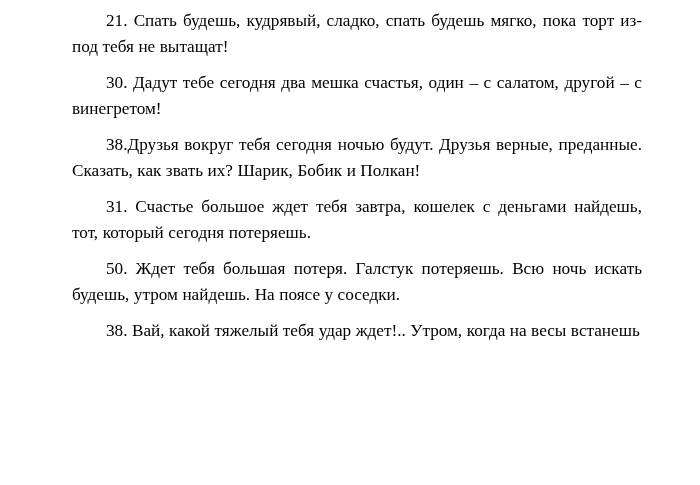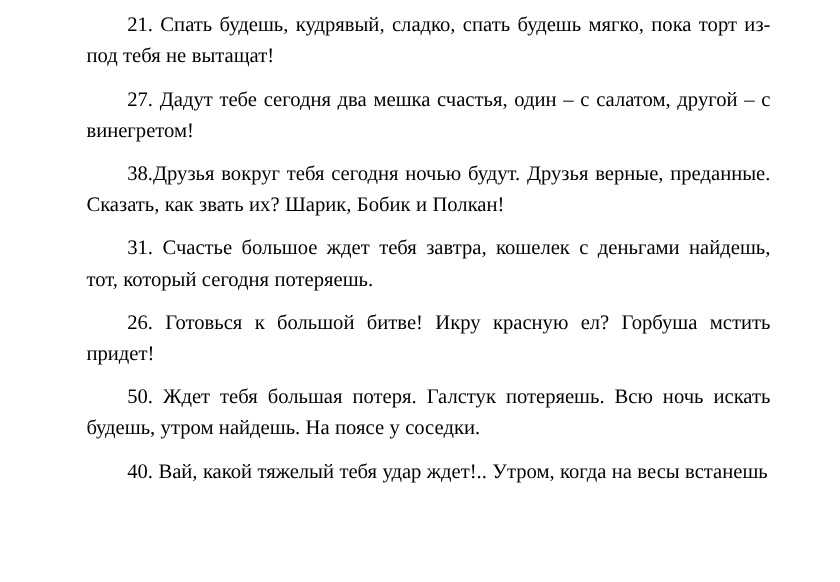--- a/index.html
+++ b/index.html
@@ -30,19 +30,18 @@
   }
   .para:last-child {
     margin-bottom: 0;
   }
 </style>
 </head>
 <body>
 
 <div class="page">
   <p class="para">21. Спать будешь, кудрявый, сладко, спать будешь мягко, пока торт из-под тебя не вытащат!</p>
-  <p class="para">27. Дадут тебе сегодня два мешка счастья, один – с салатом, другой – с винегретом!</p>
+  <p class="para">30. Дадут тебе сегодня два мешка счастья, один – с салатом, другой – с винегретом!</p>
   <p class="para">38.Друзья вокруг тебя сегодня ночью будут. Друзья верные, преданные. Сказать, как звать их? Шарик, Бобик и Полкан!</p>
   <p class="para">31. Счастье большое ждет тебя завтра, кошелек с деньгами найдешь, тот, который сегодня потеряешь.</p>
-  <p class="para">26. Готовься к большой битве! Икру красную ел? Горбуша мстить придет!</p>
   <p class="para">50. Ждет тебя большая потеря. Галстук потеряешь. Всю ночь искать будешь, утром найдешь. На поясе у соседки.</p>
-  <p class="para">40. Вай, какой тяжелый тебя удар ждет!.. Утром, когда на весы встанешь</p>
+  <p class="para">38. Вай, какой тяжелый тебя удар ждет!.. Утром, когда на весы встанешь</p>
 </div>
 
 </body></html>

